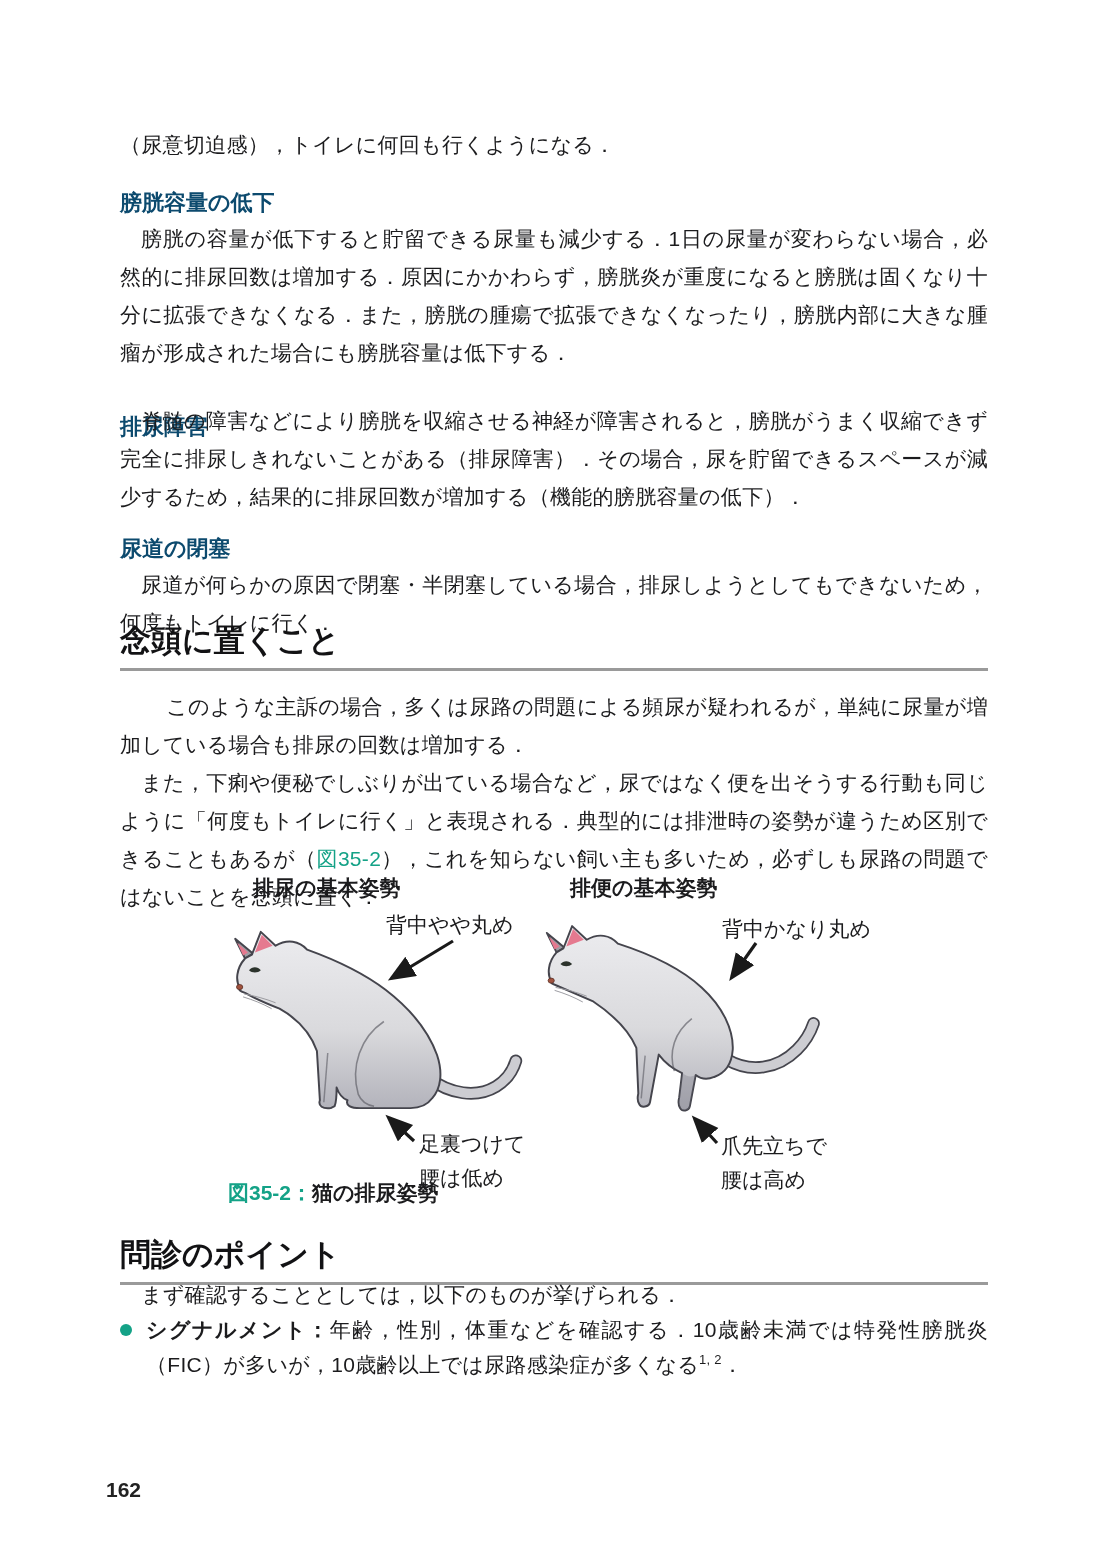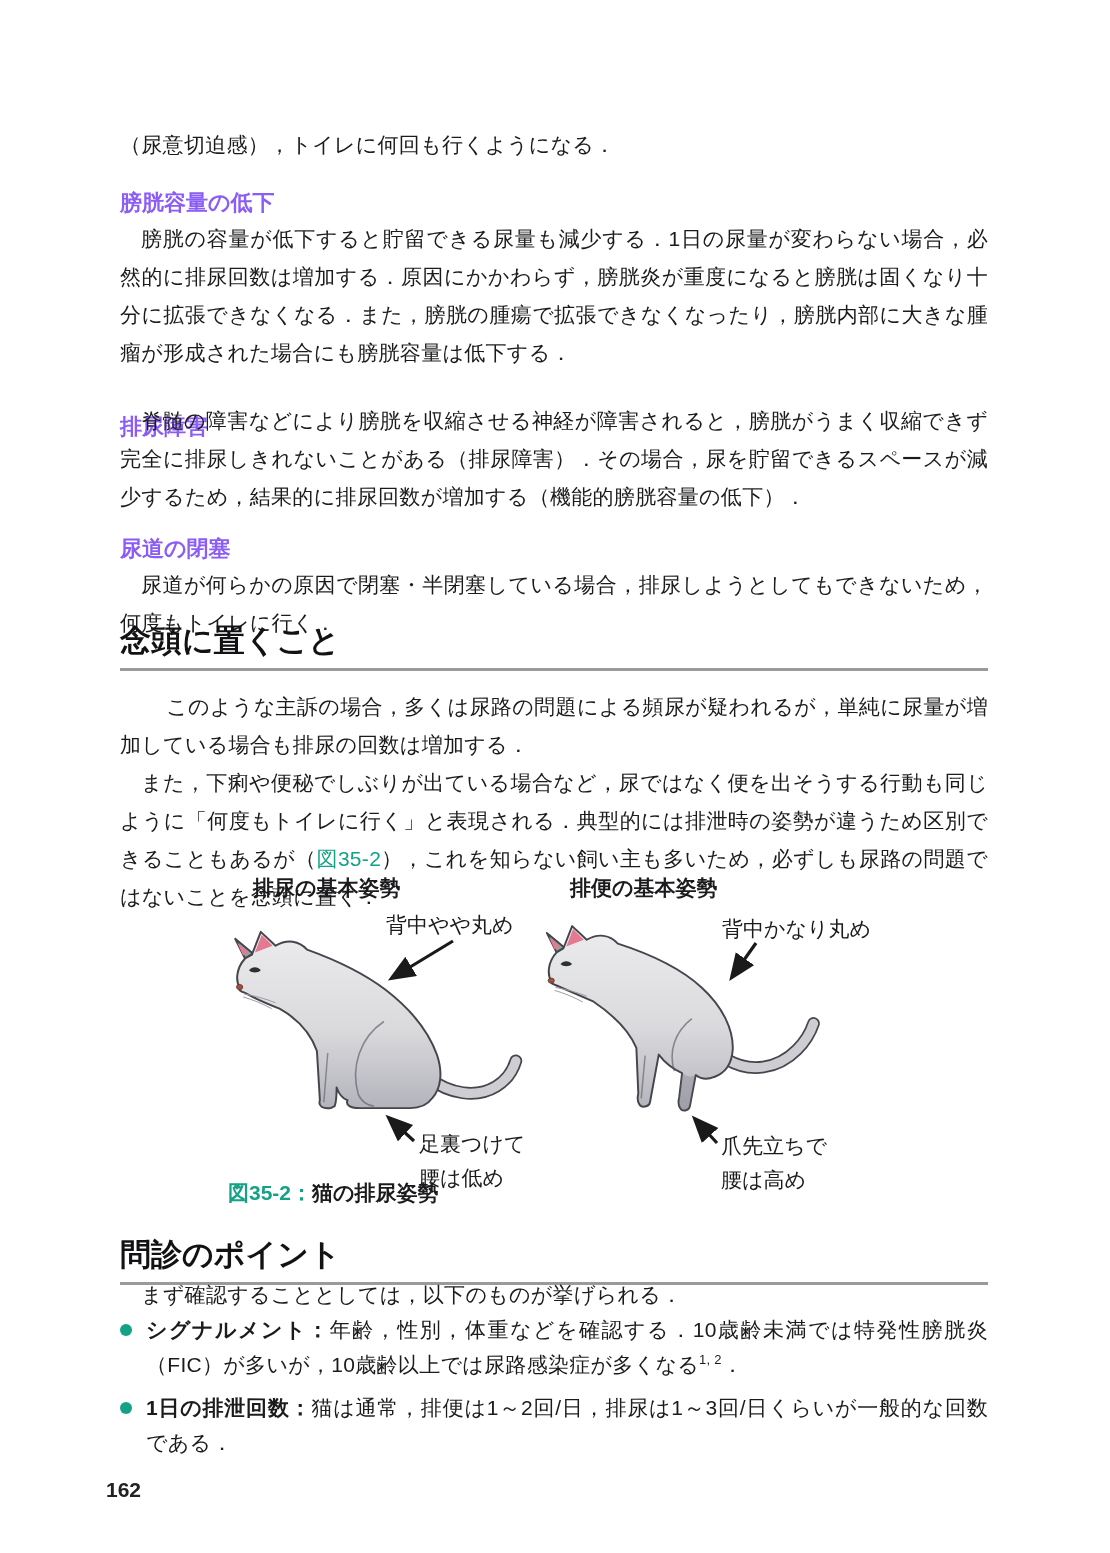--- a/index.html
+++ b/index.html
@@ -10,21 +10,21 @@
   }
   .abs{position:absolute;}
   .col{left:120px;width:868px;}
   .body-text{
     font-size:21px;line-height:38px;letter-spacing:.3px;
     text-align:justify;margin:0;
   }
   .indent1{text-indent:1em;}
   .indent2{text-indent:2.2em;}
   .subhead{
-    font-size:22px;font-weight:bold;color:#8b5cf6;line-height:26px;margin:0;
+    font-size:22px;font-weight:bold;color:#0c4a6e;line-height:26px;margin:0;
   }
   .bighead{
     font-size:31px;font-weight:bold;color:#121214;line-height:36px;margin:0;
     border-bottom:3px solid #9a9a9a;padding-bottom:9px;
   }
   .accent{color:#14a287;}
   .fig-title{font-size:21px;font-weight:bold;line-height:24px;}
   .fig-label{font-size:21px;line-height:34px;}
   .fig-caption{font-size:21px;font-weight:bold;line-height:26px;}
   .bullet-item{
@@ -158,18 +158,15 @@
   </div>
 </div>
 
 <h2 class="abs col bighead" style="top:1237px;">問診のポイント</h2>
 <p class="abs col body-text indent1" style="top:1278px;line-height:34px;">まず確認することとしては，以下のものが挙げられる．</p>
 
 <div class="abs col" style="top:1312px;">
   <p class="bullet-item">
     <span class="bullet-dot"></span><span class="bullet-label">シグナルメント：</span><span>年齢，性別，体重などを確認する．10歳齢未満では特発性膀胱炎（FIC）が多いが，10歳齢以上では尿路感染症が多くなる</span><sup>1, 2</sup><span>．</span>
   </p>
-  <p class="bullet-item">
-    <span class="bullet-dot"></span><span class="bullet-label">1日の排泄回数：</span><span>猫は通常，排便は1～2回/日，排尿は1～3回/日くらいが一般的な回数である．</span>
-  </p>
 </div>
 
 <div class="abs page-num" style="left:106px;top:1478px;">162</div>
 
 </body></html>

